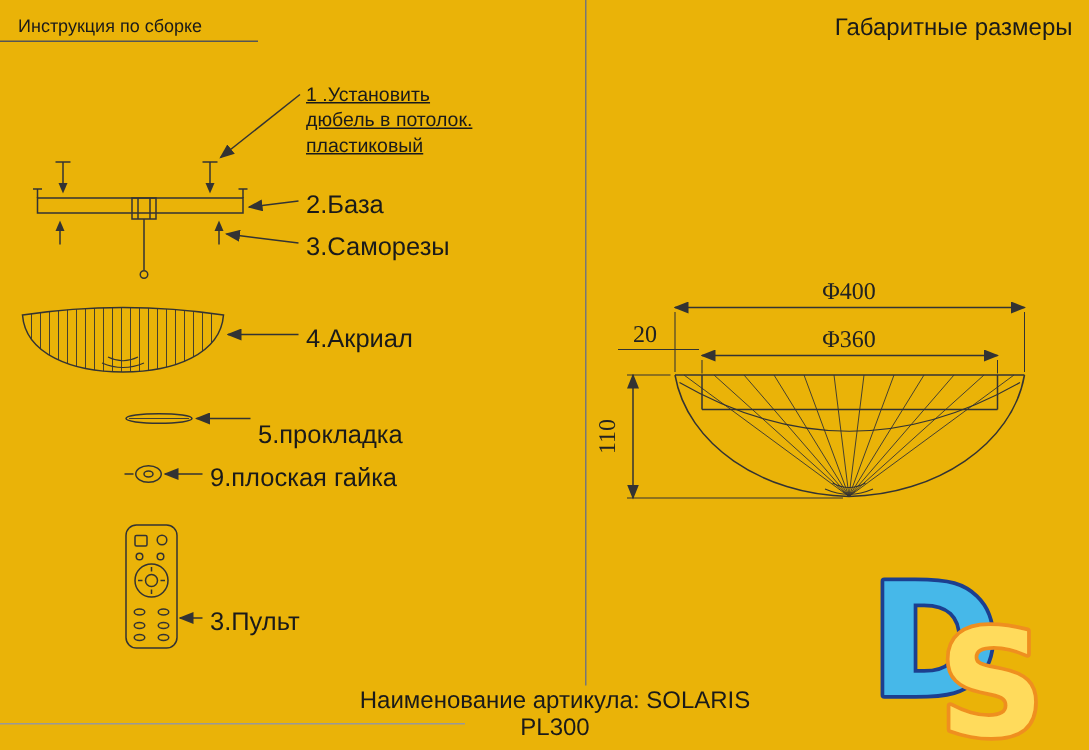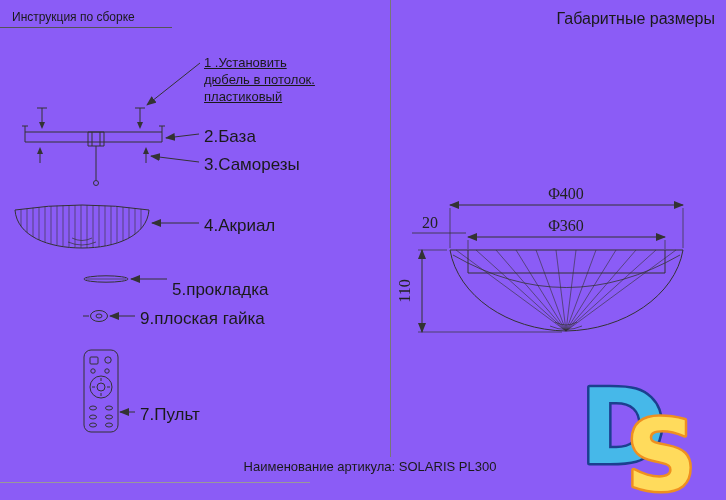--- a/index.html
+++ b/index.html
@@ -1,32 +1,32 @@
 <!DOCTYPE html>
 <html><head>
 <meta charset="utf-8">
 <style>
   html,body { margin:0; padding:0; background:#ffffff; }
   .sheet {
-    position:relative; width:726px; height:500px; background:#8b5cf6;
+    position:relative; width:726px; height:500px; background:#eab308;
     font-family:"Liberation Sans", sans-serif; color:#1a1a1a; overflow:hidden;
   }
   .title-left  { position:absolute; left:12px; top:10px; font-size:12px; }
   .title-underline { position:absolute; left:0; top:27px; width:172px; height:1px; background:#555; }
   .title-right { position:absolute; right:11px; top:10px; font-size:16px; }
   .v-divider { position:absolute; left:390px; top:0; width:1px; height:457px; background:#777; }
   .bottom-line { position:absolute; left:0; top:482px; width:310px; height:1px; background:#999; }
 
   .left-svg  { position:absolute; left:0;   top:30px;  width:390px; height:420px; }
   .right-svg { position:absolute; left:390px; top:150px; width:336px; height:200px; }
 
   .lbl { position:absolute; font-size:17px; white-space:nowrap; }
   .step1 { left:204px; top:54px; font-size:13px; line-height:17px;text-decoration:underline; }
 
-  .footer { position:absolute; left:220px; top:459px; width:300px; text-align:center; font-size:13px; }
+  .footer { position:absolute; left:220px; top:459px; width:300px; text-align:center; font-size:16px; }
 
   .dim { font-family:"Liberation Serif", serif; font-size:16px; fill:#222; }
 
   .logo-svg { position:absolute; left:578px; top:366px; width:142px; height:130px; }
   .logo-d, .logo-s {
     font-family:"DejaVu Sans", sans-serif; font-weight:bold;
     paint-order:stroke; stroke-linejoin:round;
   }
   .logo-d { font-size:104px; stroke:#1c3f8f; stroke-width:5px; }
   .logo-s { font-size:98px;  stroke:#ef8f1f; stroke-width:5px; }
@@ -161,21 +161,21 @@
   <div class="lbl step1">
     <div>1 .Установить</div>
     <div>дюбель в потолок.</div>
     <div>пластиковый</div>
   </div>
   <div class="lbl" style="left:204px; top:127px">2.База</div>
   <div class="lbl" style="left:204px; top:155px">3.Саморезы</div>
   <div class="lbl" style="left:204px; top:216px">4.Акриал</div>
   <div class="lbl" style="left:172px; top:280px">5.прокладка</div>
   <div class="lbl" style="left:140px; top:309px">9.плоская гайка</div>
-  <div class="lbl" style="left:140px; top:405px">7.Пульт</div>
+  <div class="lbl" style="left:140px; top:405px">3.Пульт</div>
 
   <svg class="right-svg" viewBox="0 0 336 200" xmlns="http://www.w3.org/2000/svg">
     <defs>
       <marker id="arr2" viewBox="0 0 10 8" refX="9" refY="4" markerWidth="10" markerHeight="8" orient="auto-start-reverse">
         <path d="M0,0 L10,4 L0,8 Z" fill="#333"></path>
       </marker>
     </defs>
 
     <g stroke="#333" stroke-width="1" fill="none">
 

